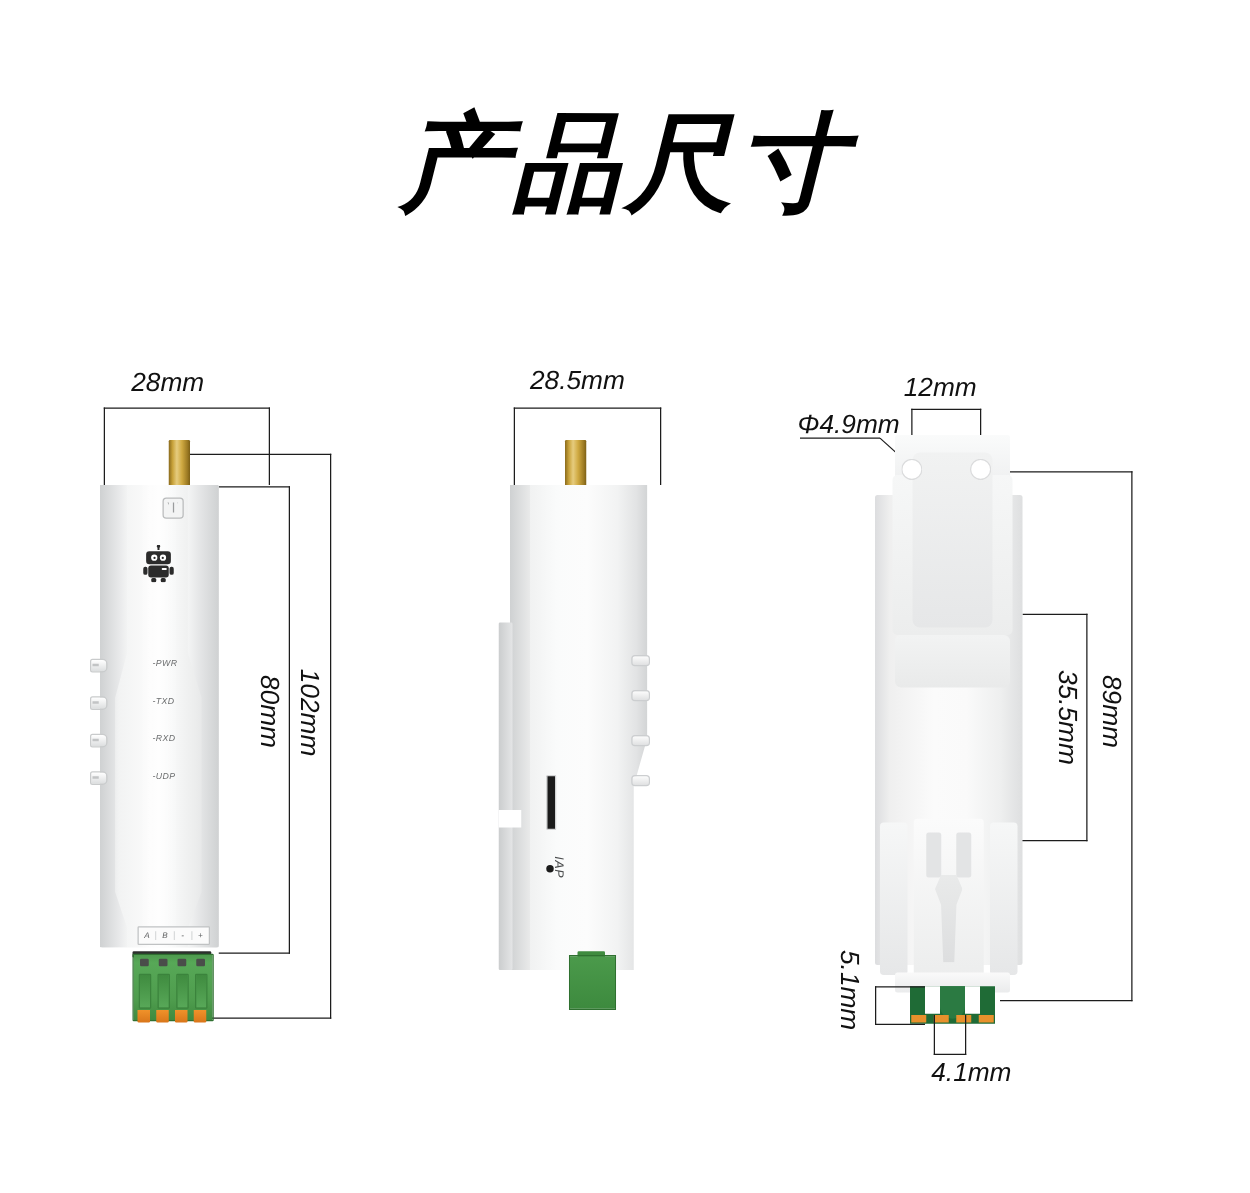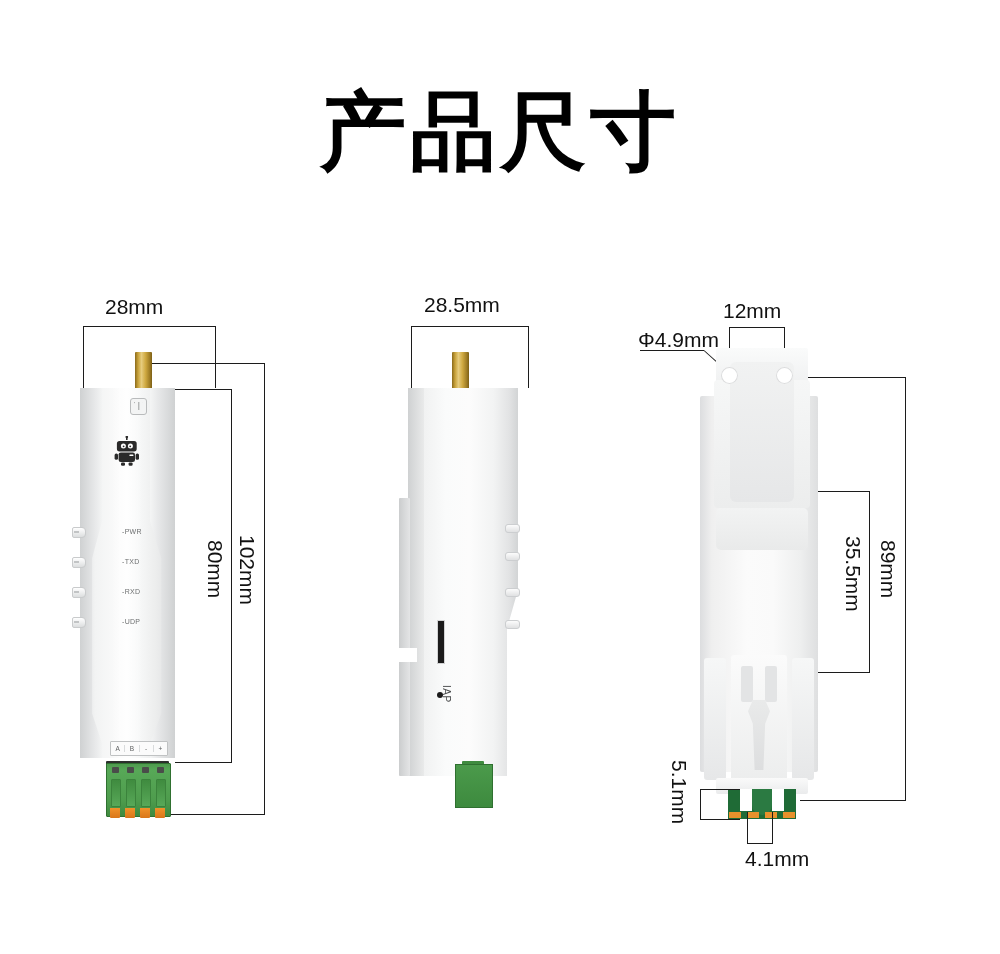--- a/index.html
+++ b/index.html
@@ -10,20 +10,21 @@
   body {
     font-family: "Liberation Sans", sans-serif;
     color: #1a1a1a;
   }
   #page {
     position: relative;
     width: 1000px;
     height: 954px;
     background: #ffffff;
     overflow: hidden;
+    font-style: italic;
   }
 
   
   #page-title {
     position: absolute;
     left: 0;
     top: 88px;
     width: 1000px;
     text-align: center;
     font-size: 86px;

